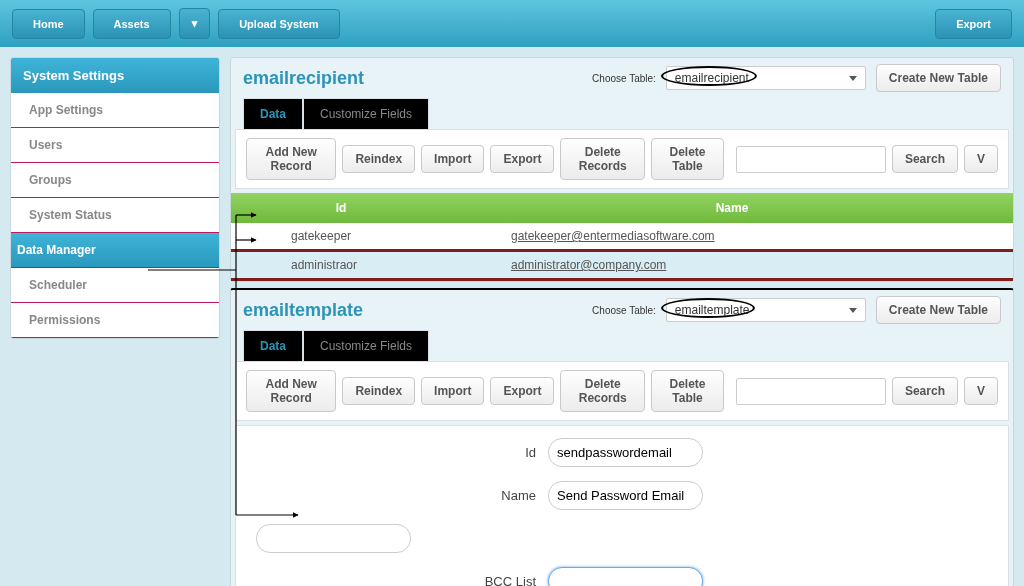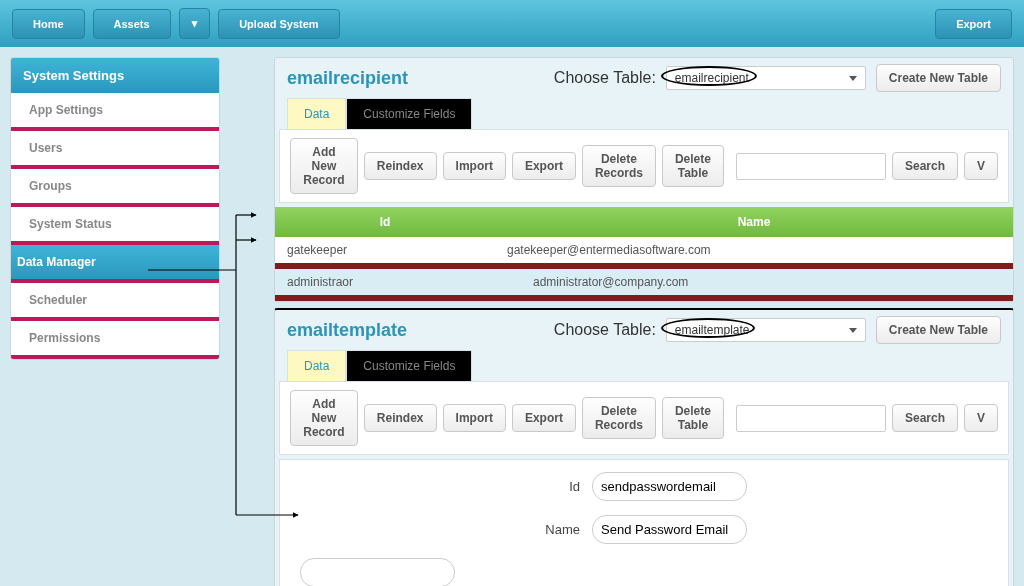--- a/index.html
+++ b/index.html
@@ -25,70 +25,70 @@
   .sidebar {
     width:210px; background:#fff; border:1px solid #c9d7dc;
     border-radius:3px; overflow:hidden;
   }
   .sidebar-header {
     background: linear-gradient(#3fb4d8,#2a98bd);
     color:#fff; font-weight:bold; padding:10px 12px; font-size:13px;
   }
   .sidebar-item {
     padding:10px 18px; color:#888; font-weight:bold;
-    border-bottom:4px solid #be185d; cursor:pointer; font-size:12px;
+    border-bottom:1px solid #be185d; cursor:pointer; font-size:12px;
   }
   .sidebar-item.active {
     background: linear-gradient(#3fb4d8,#2a98bd);
     color:#fff;
     padding-left:6px;
   }
   
   .content { flex:1; }
   
   
-  .panel { background:#e8f3f7; border:1px solid #c9d7dc; border-radius:3px; margin-bottom:6px; position:relative;margin-left:44px; }
+  .panel { background:#e8f3f7; border:1px solid #c9d7dc; border-radius:3px; margin-bottom:6px; position:relative; }
   .panel-header { display:flex; align-items:center; padding:6px 12px; gap:10px; }
   .panel-title { font-size:18px; color:#2c94b7; font-weight:bold; flex:0 0 auto; margin-right:auto;}
-  .choose-label { font-size:16px; color:#333; }
+  .choose-label { font-size:10px; color:#333; }
   .choose-select {
     background:#fff; border:1px solid #ccc; padding:4px 8px;
     width:200px; display:flex; justify-content:space-between; align-items:center;
     border-radius:2px; color:#333; font-size:12px; cursor:pointer;
   }
   .tri-down { width:0;height:0;border-left:4px solid transparent;border-right:4px solid transparent;border-top:5px solid #555; }
   
   .btn {
     background:linear-gradient(#fefefe,#ececec);
     border:1px solid #c9c9c9; border-radius:4px;
     padding:6px 12px; color:#555; font-weight:bold; font-size:12px; cursor:pointer;
   }
   
   .tabs { display:flex; gap:0; padding:0 12px; }
   .tab { padding:8px 16px; background:#000000; border:1px solid #d8e2e6; border-bottom:none; color:#888; font-size:12px; cursor:pointer; }
-  .tab.active { background:#fef9c3; color:#2c94b7; }
+  .tab.active { background:#000000; color:#2c94b7;font-weight:bold; }
   
   .toolbar {
     background:#fff; border:1px solid #d8e2e6; padding:8px 10px;
     display:flex; gap:6px; align-items:center; margin:0 4px 4px;
   }
   .toolbar .spacer { flex:1; }
   .search-input { border:1px solid #ccc; padding:5px; width:150px; border-radius:2px; }
   
   
   .grid-head {
     display:flex; background:linear-gradient(#92d361,#6fb93d);
     color:#fff; font-weight:bold; font-size:12px;
   }
   .grid-head .col-id { width:220px; padding:8px 12px; text-align:center; }
   .grid-head .col-name { flex:1; padding:8px 12px; text-align:center; }
-  .grid-row { display:flex; background:#fff; font-size:12px; border-bottom:6px solid #7f1d1d; }
-  .grid-row.alt { background:#d9edf5;gap:26px; }
+  .grid-row { display:flex; background:#fff; font-size:12px; border-bottom:3px solid #7f1d1d;padding-left:48px; }
+  .grid-row.alt { background:#d9edf5; }
   .grid-row .cell-id { width:220px; padding:6px 12px; }
-  .grid-row .cell-name { flex:1; padding:6px 12px; }
+  .grid-row .cell-name { flex:1; padding:6px 12px;text-decoration:underline; }
   
   
   .form-area { background:#fff; border:1px solid #d8e2e6; margin:0 4px 4px; padding:12px 20px; }
   .form-row { display:flex; align-items:center; margin-bottom:14px; gap:12px; }
   .form-label { width:280px; text-align:right; color:#444; font-size:13px; }
   .form-control { border:1px solid #ccc; padding:6px 8px; width:155px; font-size:13px; border-radius:14px; background:#fff; }
   .form-control.focus { border:1px solid #6aa8e8; box-shadow:0 0 3px #6aa8e8; }
   
   
   .dropdown-wrap { position:relative; }

